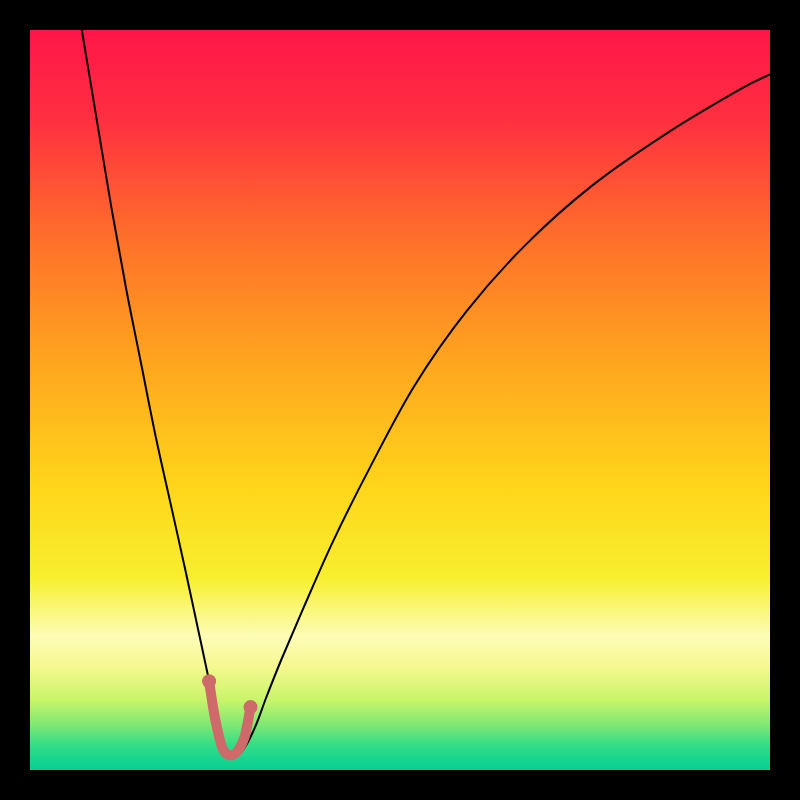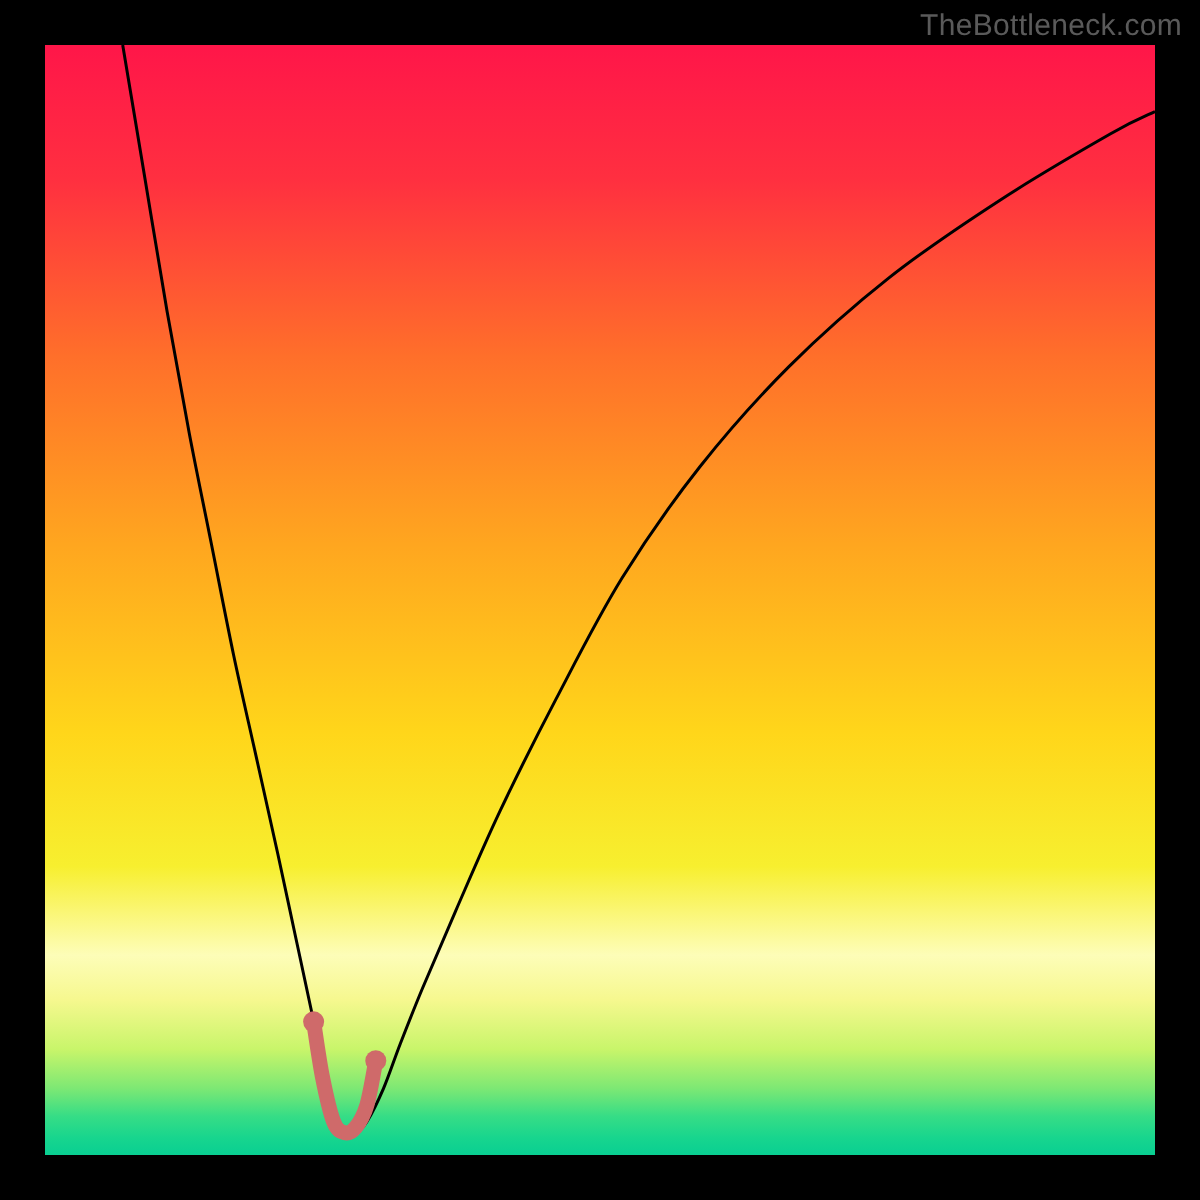--- a/index.html
+++ b/index.html
@@ -33,21 +33,20 @@
     letter-spacing: 0.2px;
     user-select: none;
   }
   svg { display: block; }
 </style>
 </head>
 <body>
 
 <div class="frame">
 
-  <div class="watermark">TheBottleneck.com</div>
 
   <div class="plot-area">
     <svg id="chart-svg" width="740" height="740" viewBox="0 0 740 740">
       <defs>
         <linearGradient id="bg-grad" x1="0" y1="0" x2="0" y2="1">
             <stop offset="0%" stop-color="#ff1649"></stop>
             <stop offset="12%" stop-color="#ff2f40"></stop>
             <stop offset="28.000000000000004%" stop-color="#ff6f2a"></stop>
             <stop offset="45%" stop-color="#ffa61f"></stop>
             <stop offset="62%" stop-color="#ffd61a"></stop>

